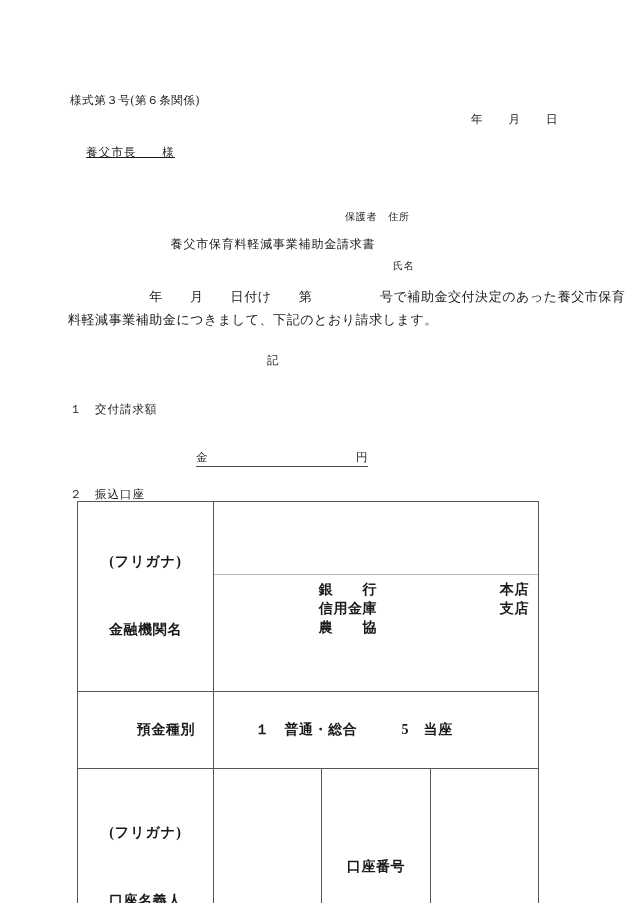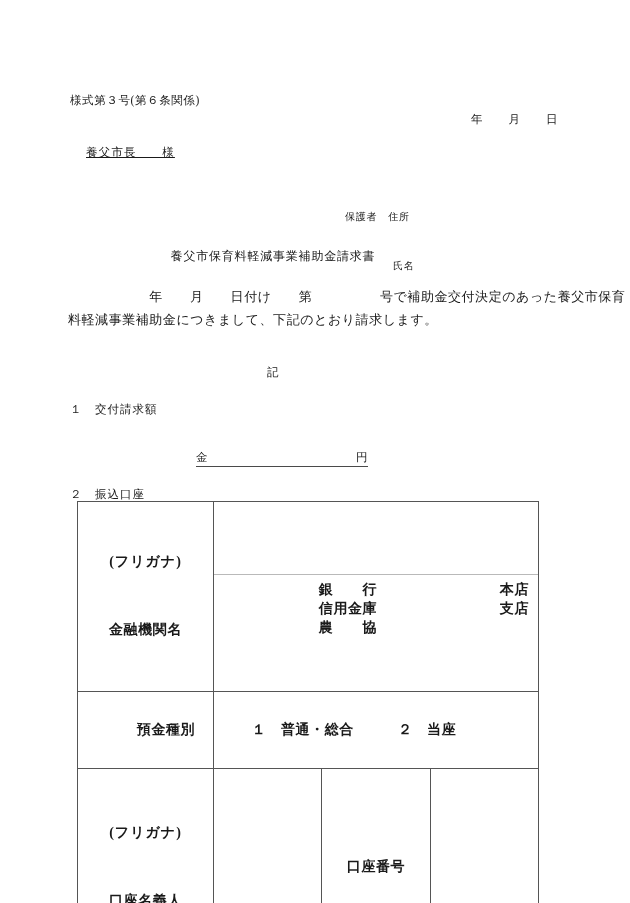--- a/index.html
+++ b/index.html
@@ -32,21 +32,20 @@
     line-height: 1.55;
   }
   .center-block {
     position: absolute;
     left: 0;
     width: 546px;
     text-align: center;
     white-space: pre;
     font-size: 11.5px;
     letter-spacing: 0.6px;
-    margin-top: 12px;
   }
 
   
   #form-number {
     left: 70px;
     top: 92px;
   }
   #date-line {
     left: 455px;
     top: 111px;
@@ -278,21 +277,21 @@
             </div>
           </div>
         </td>
       </tr>
 
       <tr>
         <td class="lbl-cell">
           <span>預金種別</span>
         </td>
         <td class="deposit-cell" colspan="3">
-          <span class="deposit-inner"><span class="opt1">１　普通・総合</span><span class="opt2">２　当座</span></span>
+          <span class="deposit-inner"><span class="opt1">１　普通・総合</span><span class="opt2">5　当座</span></span>
         </td>
       </tr>
 
       <tr>
         <td class="lbl-cell holder-label-cell tall">
           <div class="furi">(フリガナ)</div>
           <div>口座名義人</div>
         </td>
         <td class="holder-blank-1 tall"></td>
         <td class="acct-no-cell tall">

